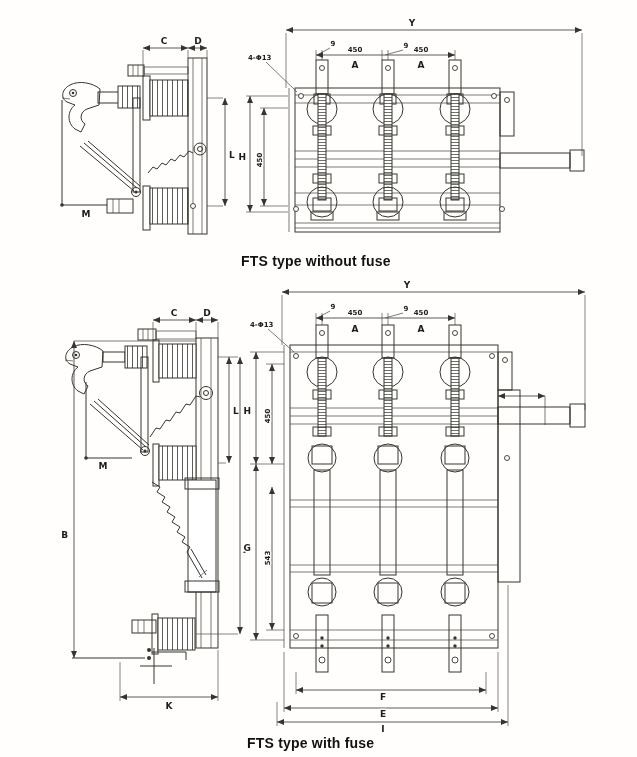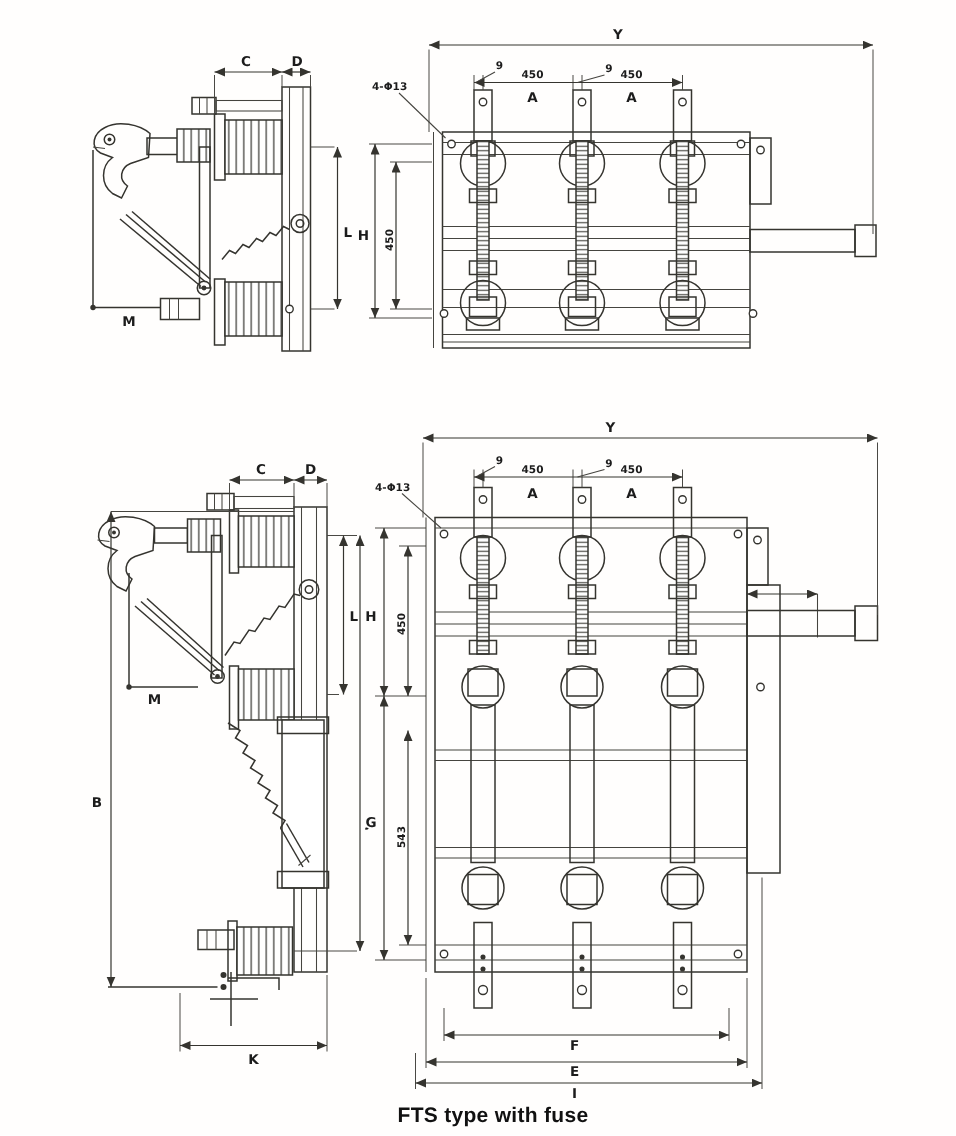--- a/index.html
+++ b/index.html
@@ -330,15 +330,16 @@
       <line class="dim" x1="284" y1="708" x2="498" y2="708"></line>
       <text class="lbl" x="383" y="717" text-anchor="middle">E</text>
       <line class="ext" x1="277" y1="702" x2="277" y2="726"></line>
       <line class="ext" x1="508" y1="585" x2="508" y2="726"></line>
       <line class="dim" x1="277" y1="722" x2="508" y2="722"></line>
       <text class="lbl" x="383" y="732" text-anchor="middle">I</text>
     </g>
   </g>
 </svg>
 
-<div class="caption" style="left:265px;top:735px;">FTS type with fuse</div>
+<div class="caption" style="left:241px;top:253px;">FTS type without fuse</div>
+<div class="caption" style="left:247px;top:735px;">FTS type with fuse</div>
 
 </div>
 
 </body></html>

